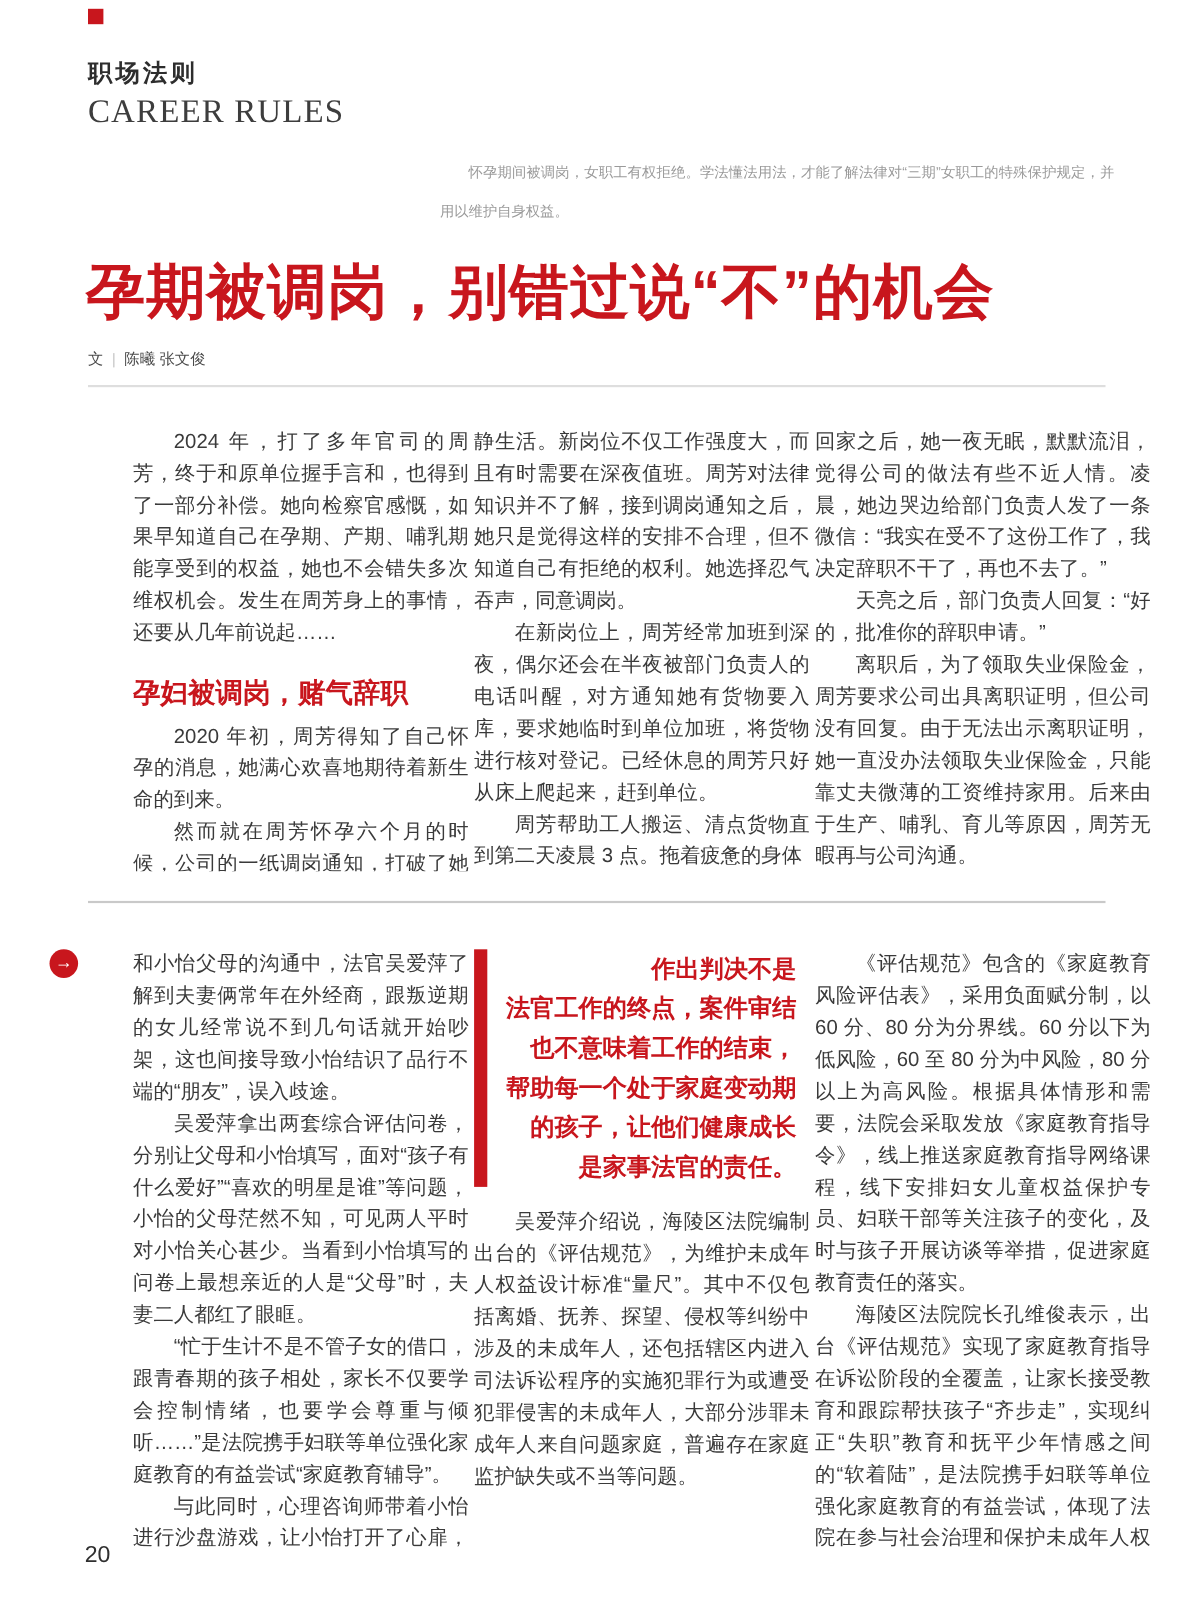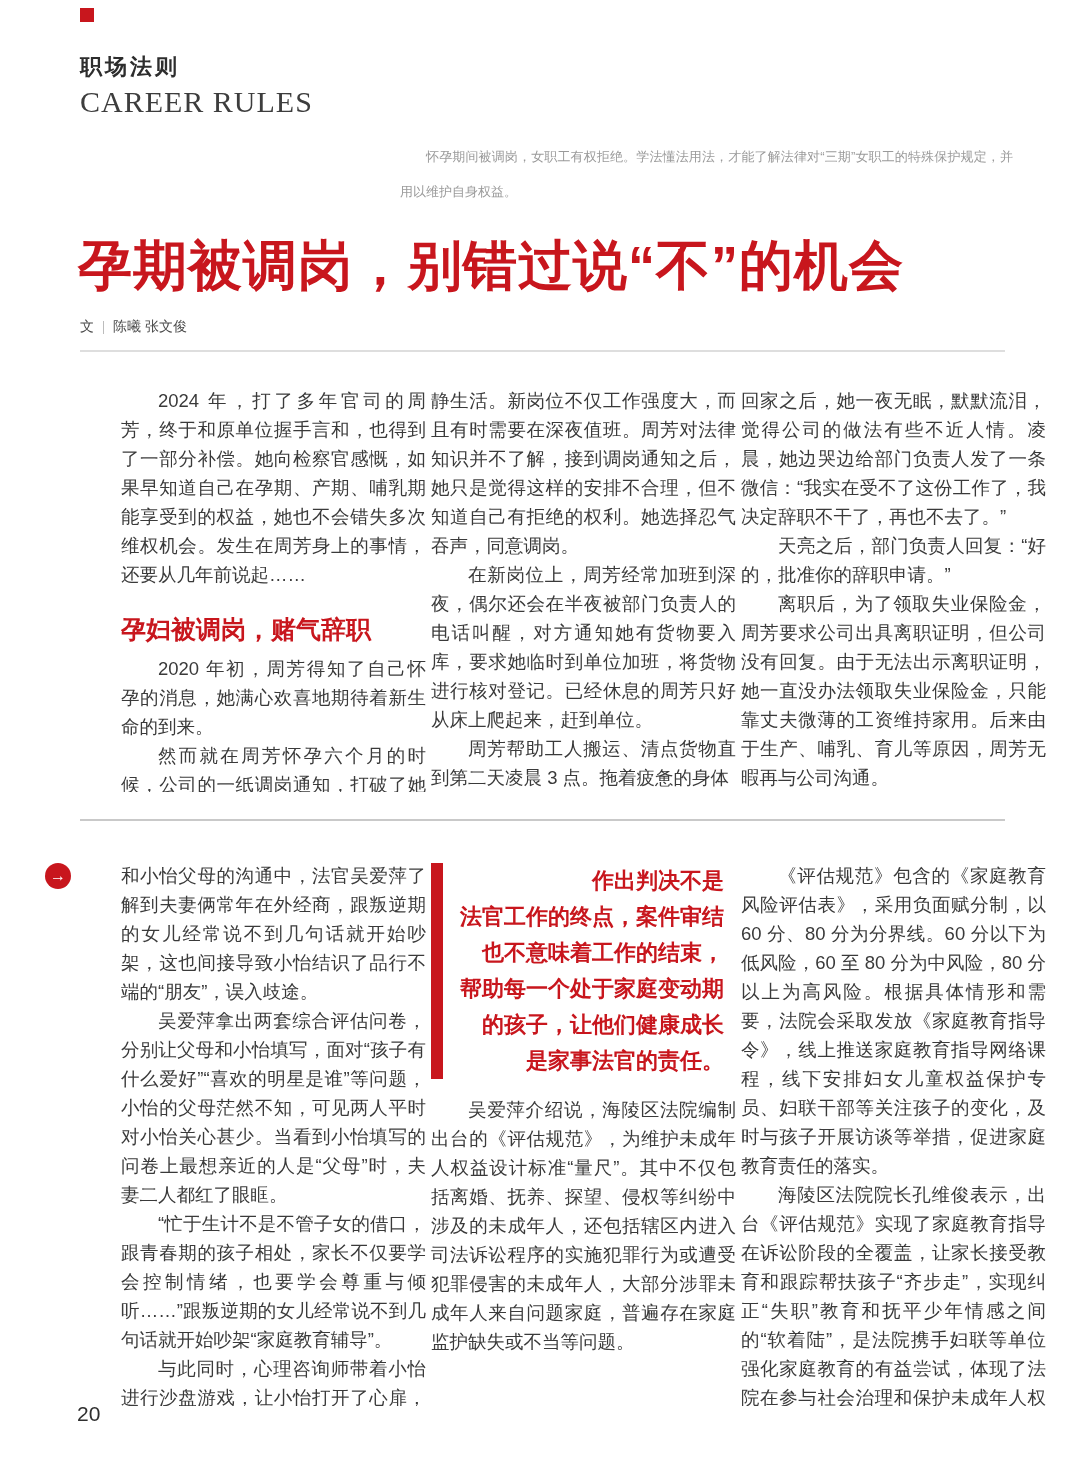--- a/index.html
+++ b/index.html
@@ -99,21 +99,21 @@
   </section>
 
   <div class="rule rule-mid"></div>
 
   <span class="lead-arrow">→</span>
 
   <section class="cols art2">
     <div class="col">
       <p>和小怡父母的沟通中，法官吴爱萍了解到夫妻俩常年在外经商，跟叛逆期的女儿经常说不到几句话就开始吵架，这也间接导致小怡结识了品行不端的“朋友”，误入歧途。</p>
       <p class="indent">吴爱萍拿出两套综合评估问卷，分别让父母和小怡填写，面对“孩子有什么爱好”“喜欢的明星是谁”等问题，小怡的父母茫然不知，可见两人平时对小怡关心甚少。当看到小怡填写的问卷上最想亲近的人是“父母”时，夫妻二人都红了眼眶。</p>
-      <p class="indent">“忙于生计不是不管子女的借口，跟青春期的孩子相处，家长不仅要学会控制情绪，也要学会尊重与倾听……”跟叛逆期的女儿经常说不到几句话就开始吵架“家庭教育辅导”。</p>
+      <p class="indent">“忙于生计不是不管子女的借口，跟青春期的孩子相处，家长不仅要学会控制情绪，也要学会尊重与倾听……”是法院携手妇联等单位强化家庭教育的有益尝试“家庭教育辅导”。</p>
       <p class="indent">与此同时，心理咨询师带着小怡进行沙盘游戏，让小怡打开了心扉，诉说</p>
     </div>
     <div class="col">
       <div class="pullquote">
         <div class="pq-bar"></div>
         <div class="pq-text">作出判决不是
 法官工作的终点，案件审结
 也不意味着工作的结束，
 帮助每一个处于家庭变动期
 的孩子，让他们健康成长

